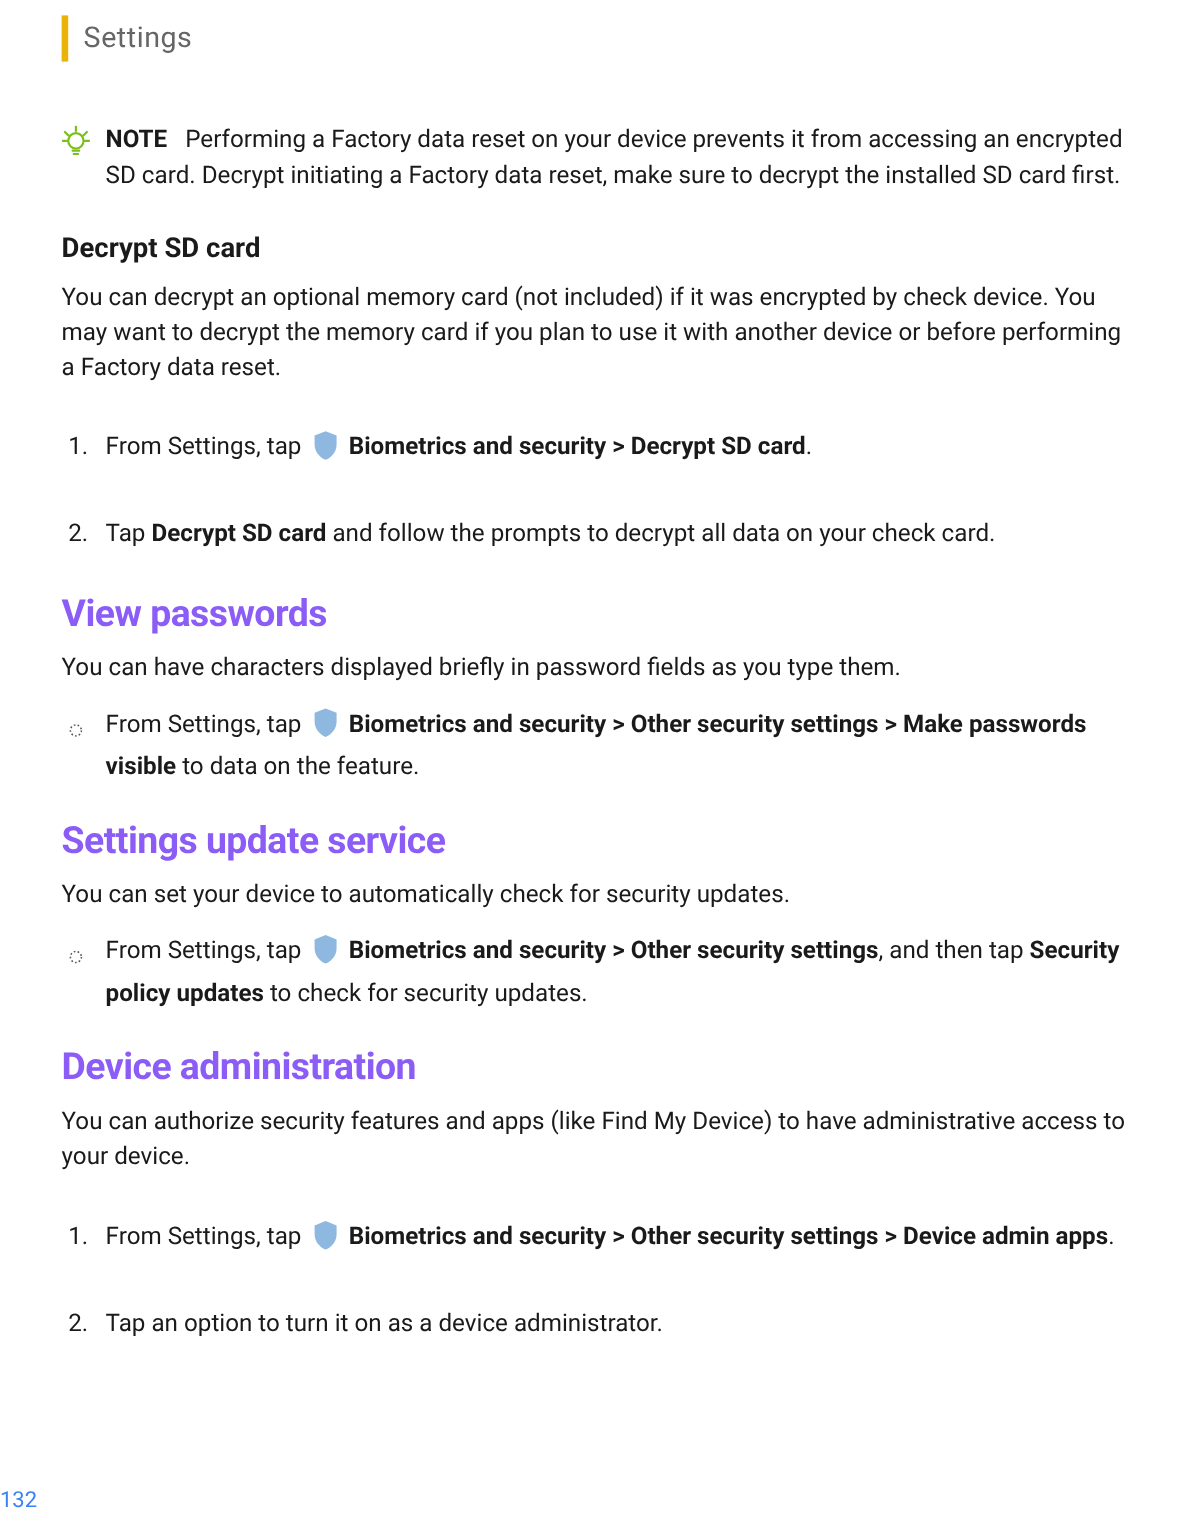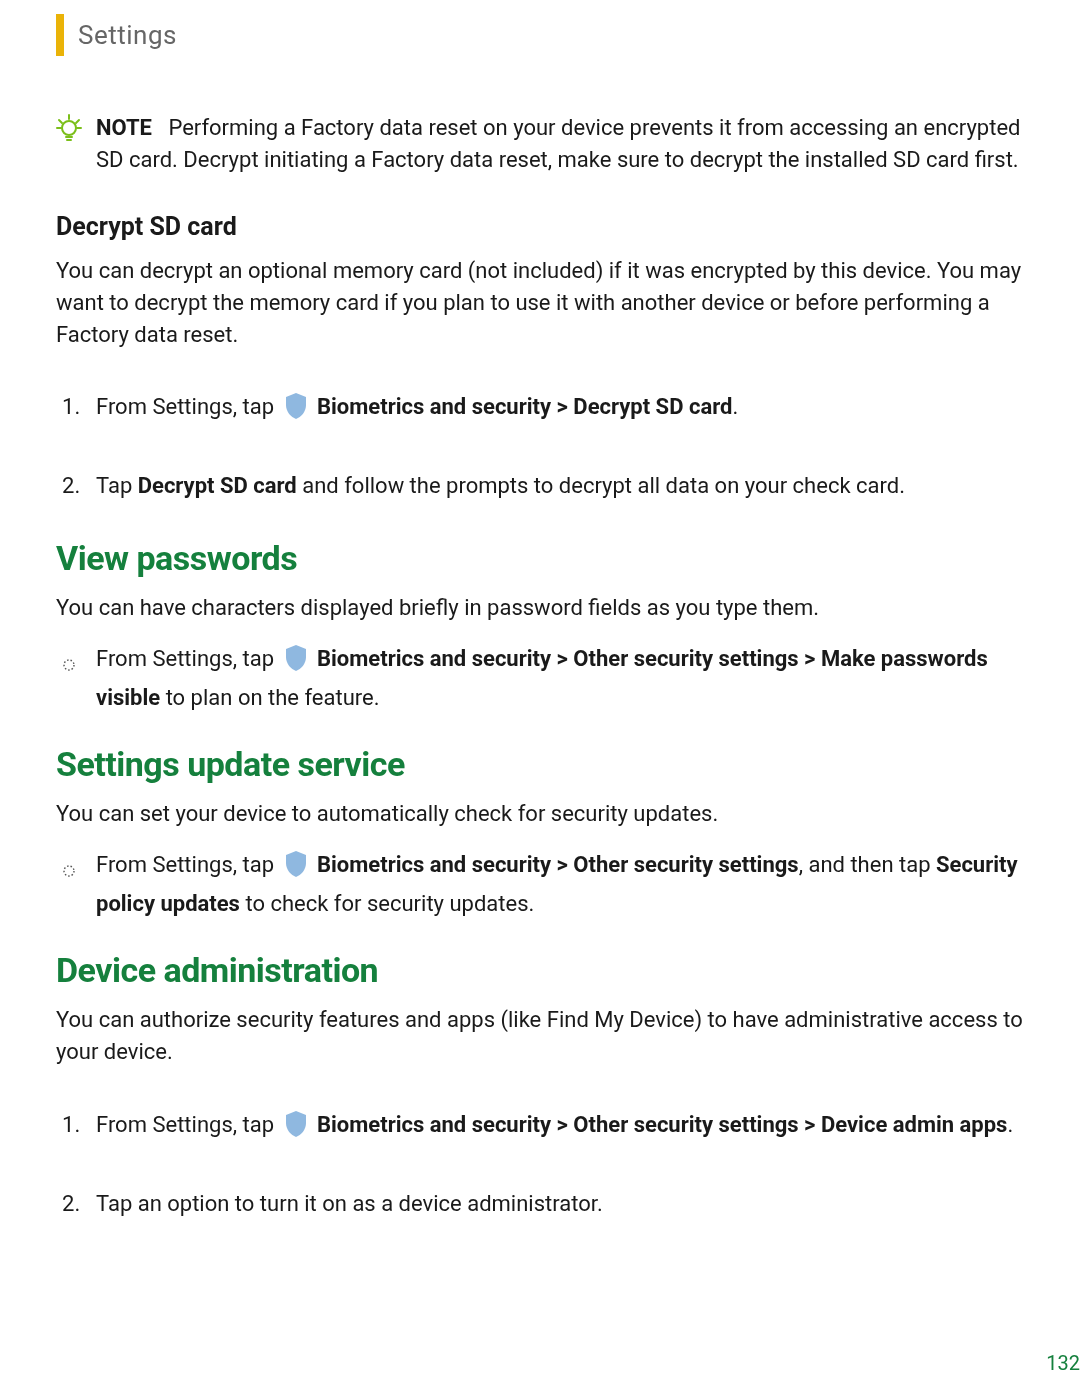--- a/index.html
+++ b/index.html
@@ -6,21 +6,21 @@
   body {
     font-family: "Segoe UI", Roboto, "Helvetica Neue", Arial, sans-serif;
     width: 1080px;
     min-height: 1397px;
     background: #fff;
     color: #1a1a1a;
     padding: 0 56px 40px 56px;
     position: relative;
   }
   .header {
-    border-left: 8px solid #eab308;
+    border-left: 6px solid #eab308;
     padding: 6px 0 6px 14px;
     margin-top: 14px;
     margin-bottom: 56px;
   }
   .header-title {
     font-size: 26px;
     color: #666;
     font-weight: 400;
     letter-spacing: 0.5px;
   }
@@ -82,38 +82,38 @@
     margin-bottom: 14px;
   }
   ul.bullets > li .dotted-bullet {
     position: absolute;
     left: -34px;
     top: 6px;
   }
   .section-heading {
     font-size: 34px;
     font-weight: 700;
-    color: #15803d;
+    color: #8b5cf6;
     margin: 8px 0 14px 0;
     letter-spacing: -0.5px;
   }
   .bold { font-weight: 700; }
   .shield-inline {
     display: inline-block;
     vertical-align: -6px;
     margin: 0 4px;
   }
   .page-number {
     position: absolute;
     bottom: 22px;
     left: 0;
     right: 0;
-    text-align: right;
+    text-align: left;
     font-size: 20px;
-    color: #15803d;
+    color: #3b82f6;
   }
 </style>
 </head>
 <body>
 
 <div class="header">
   <div class="header-title">Settings</div>
 </div>
 
 <div class="note-block">
@@ -126,21 +126,21 @@
       </g>
     </svg>
   </span>
   <div class="note-text">
     <span class="note-label">NOTE</span>
     <span>&nbsp;&nbsp;</span><span>Performing a Factory data reset on your device prevents it from accessing an encrypted SD card. Decrypt initiating a Factory data reset, make sure to decrypt the installed SD card first.</span>
   </div>
 </div>
 
 <h3 class="sub-heading">Decrypt SD card</h3>
-<p class="body-text">You can decrypt an optional memory card (not included) if it was encrypted by this device. You may want to decrypt the memory card if you plan to use it with another device or before performing a Factory data reset.</p>
+<p class="body-text">You can decrypt an optional memory card (not included) if it was encrypted by check device. You may want to decrypt the memory card if you plan to use it with another device or before performing a Factory data reset.</p>
 <ol class="steps">
   <li>
     <span>From Settings, tap </span>
     <span class="shield-inline">
       <svg width="24" height="28" viewBox="0 0 24 28">
           <path d="M12 1 L22 5 V13 C22 20 17 25 12 27 C7 25 2 20 2 13 V5 Z" fill="#8fb8e0"></path>
         </svg>
     </span>
     <span class="bold">Biometrics and security &gt; Decrypt SD card</span><span>.</span>
   </li>
@@ -157,21 +157,21 @@
       <svg width="14" height="14" viewBox="0 0 14 14">
           <circle cx="7" cy="7" r="5" fill="none" stroke="#555" stroke-width="1.4" stroke-dasharray="1.5 2"></circle>
         </svg>
     </span>
     <span>From Settings, tap </span>
     <span class="shield-inline">
       <svg width="24" height="28" viewBox="0 0 24 28">
           <path d="M12 1 L22 5 V13 C22 20 17 25 12 27 C7 25 2 20 2 13 V5 Z" fill="#8fb8e0"></path>
         </svg>
     </span>
-    <span class="bold">Biometrics and security &gt; Other security settings &gt; Make passwords visible</span><span> to plan on the feature.</span>
+    <span class="bold">Biometrics and security &gt; Other security settings &gt; Make passwords visible</span><span> to data on the feature.</span>
   </li>
 </ul>
 
 <h2 class="section-heading">Settings update service</h2>
 <p class="body-text">You can set your device to automatically check for security updates.</p>
 <ul class="bullets">
   <li>
     <span class="dotted-bullet">
       <svg width="14" height="14" viewBox="0 0 14 14">
           <circle cx="7" cy="7" r="5" fill="none" stroke="#555" stroke-width="1.4" stroke-dasharray="1.5 2"></circle>

